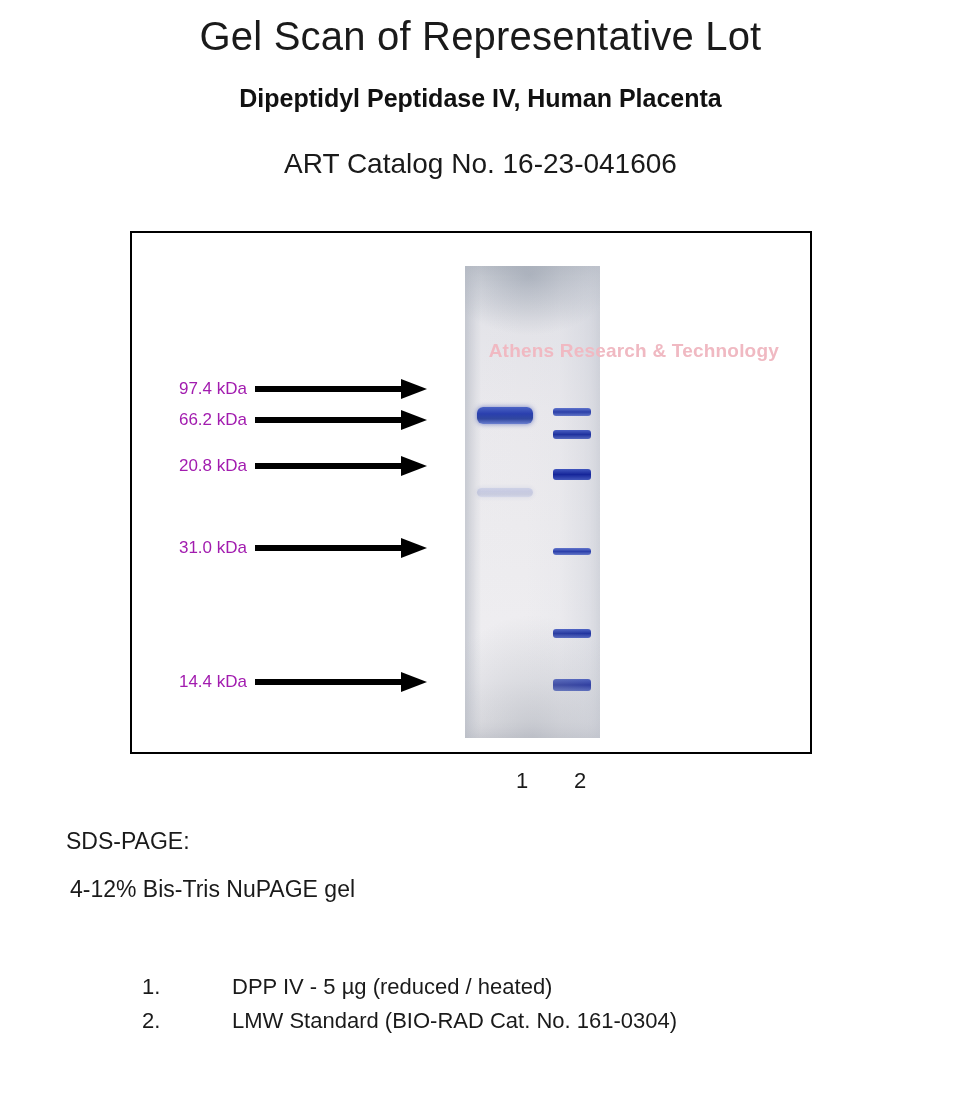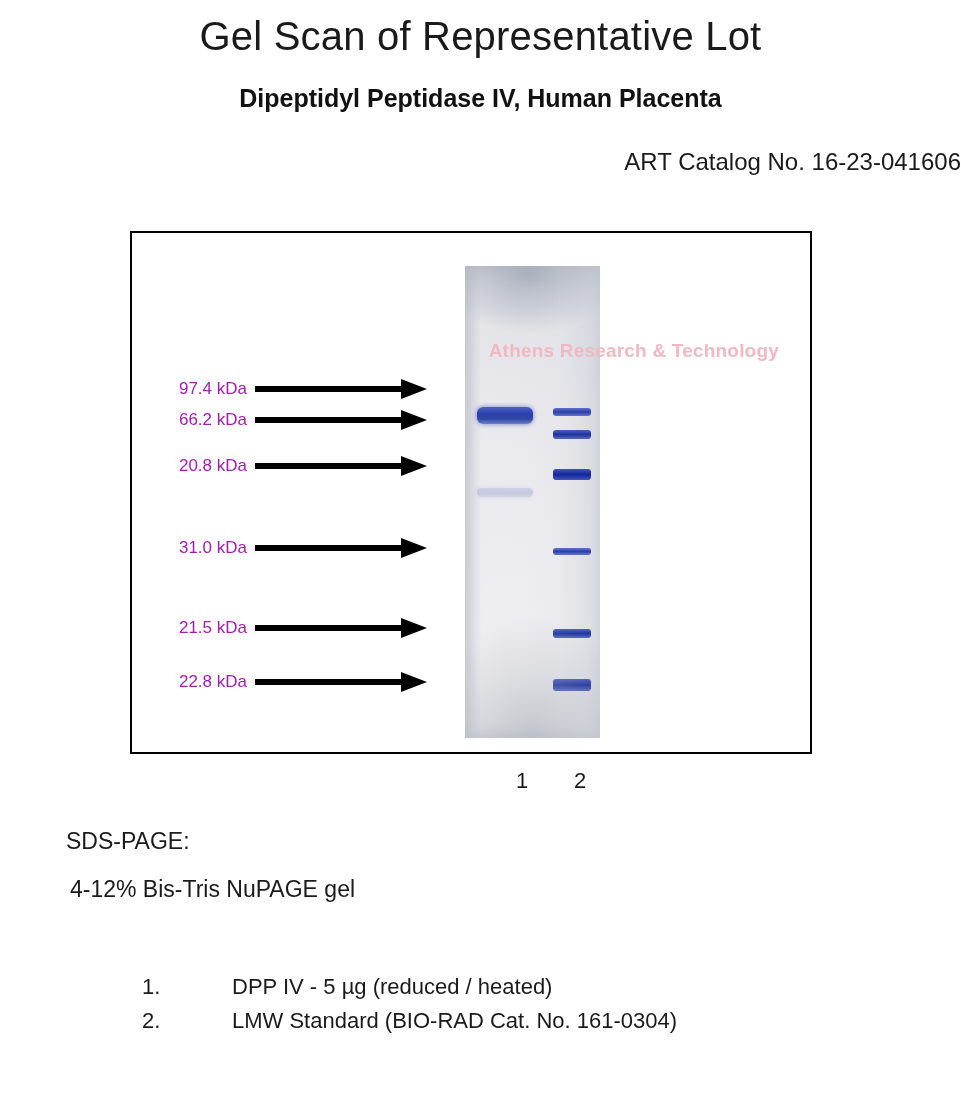--- a/index.html
+++ b/index.html
@@ -36,22 +36,22 @@
     text-align: center;
     font-size: 25px;
     font-weight: 700;
     color: #111111;
   }
   .catalog {
     position: absolute;
     top: 148px;
     left: 0;
     width: 961px;
-    text-align: right;
-    font-size: 24px;
+    text-align: center;
+    font-size: 28px;
     font-weight: 400;
     color: #1a1a1a;
   }
 
   
   .gel-frame {
     position: absolute;
     left: 130px;
     top: 231px;
     width: 682px;
@@ -293,30 +293,23 @@
   </div>
 
   <div class="marker" style="top:303px;">
     <div class="mlabel">31.0 kDa</div>
     <div class="arrow">
       <div class="shaft"></div>
       <div class="head"></div>
     </div>
   </div>
 
-  <div class="marker" style="top:383px;">
-    <div class="mlabel">21.5 kDa</div>
-    <div class="arrow">
-      <div class="shaft"></div>
-      <div class="head"></div>
-    </div>
-  </div>
 
   <div class="marker" style="top:437px;">
-    <div class="mlabel">22.8 kDa</div>
+    <div class="mlabel">14.4 kDa</div>
     <div class="arrow">
       <div class="shaft"></div>
       <div class="head"></div>
     </div>
   </div>
 </div>
 
 <div class="lane-numbers">
   <div class="lane-num lane-num-1">1</div>
   <div class="lane-num lane-num-2">2</div>

